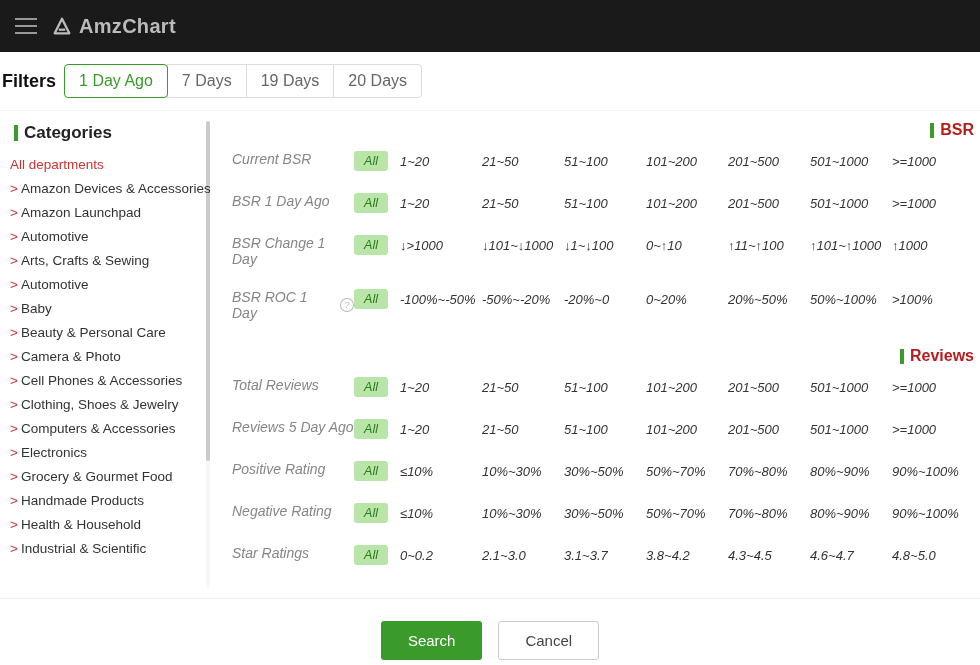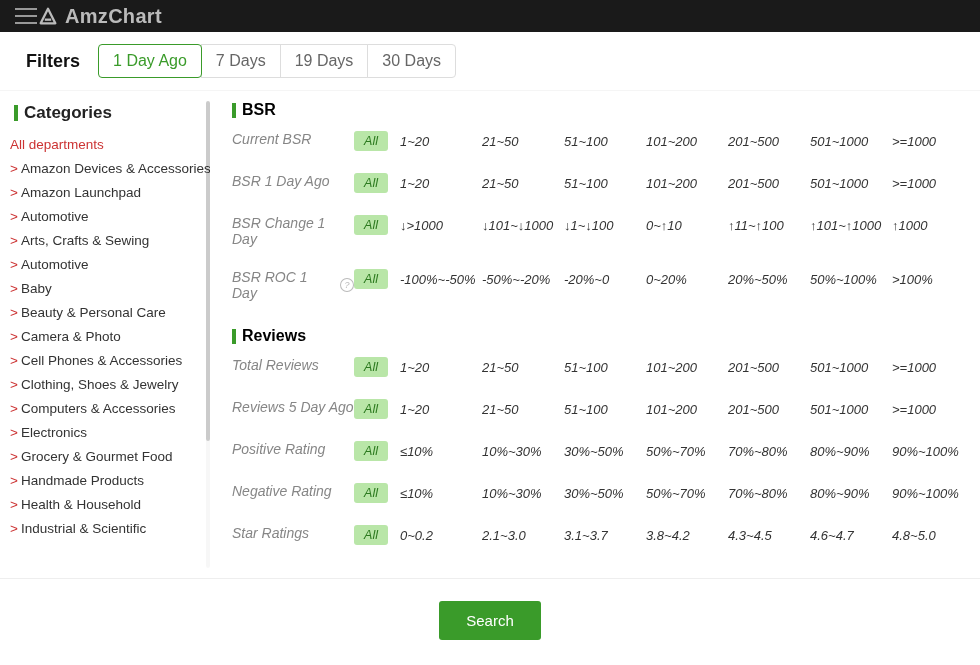--- a/index.html
+++ b/index.html
@@ -1,38 +1,38 @@
 <!DOCTYPE html>
 <html><head>
 <meta charset="utf-8">
 <style>
   * { box-sizing: border-box; margin: 0; padding: 0; }
   html, body { width: 980px; height: 665px; font-family: -apple-system, "Segoe UI", Helvetica, Arial, sans-serif; color: #333; overflow: hidden; background:#fff; }
-  .topbar { height: 32px; background: #1a1a1a; display:flex; align-items:center; padding:0 15px; }
+  .topbar { height: 52px; background: #1a1a1a; display:flex; align-items:center; padding:0 15px; gap:14px; }
   .hamburger { width:22px; height:16px; display:flex; flex-direction:column; justify-content:space-between; cursor:pointer; }
   .hamburger span { display:block; height:2px; background:#999; width:100%; }
   .logo { display:flex; align-items:center; gap:6px; color:#bbb; font-size:20px; font-weight:600; letter-spacing:0.3px; }
   .logo-glyph { width:22px; height:22px; }
-  .filters-row { display:flex; align-items:center; padding:12px 26px; gap:14px; border-bottom:1px solid rgba(0,0,0,0.04); }
+  .filters-row { display:flex; align-items:center; padding:12px 2px; gap:4px; border-bottom:1px solid rgba(0,0,0,0.04); }
   .filters-title { font-size:18px; font-weight:700; color:#111; margin-right:4px; }
   .seg { display:flex; }
   .seg-btn { border:1px solid #ddd; background:#fff; color:#666; font-size:16px; padding:7px 14px; cursor:pointer; margin-left:-1px; }
   .seg-btn:first-child { margin-left:0; border-top-left-radius:4px; border-bottom-left-radius:4px; }
   .seg-btn:last-child { border-top-right-radius:4px; border-bottom-right-radius:4px; }
   .seg-btn.active { border:1px solid #3a9b2a; color:#3a9b2a; background:#fff; border-radius:4px; z-index:2; position:relative; }
   .content { display:flex; height:calc(665px - 42px - 52px - 84px); }
   .sidebar { width:210px; padding:8px 0 8px 10px; position:relative; overflow:hidden; }
   .section-title { font-size:17px; font-weight:600; color:#222; padding:4px 0 10px 4px; display:flex; align-items:center; gap:6px; }
   .section-title::before { content:""; display:inline-block; width:4px; height:16px; background:#3a9b2a; }
   .cat-list { font-size:13.5px; line-height:22px; overflow-y:auto; max-height:430px; padding-right:6px; scrollbar-width:thin; }
   .cat-root { color:#cc3333; cursor:pointer; padding:1px 0; }
   .cat-item { color:#333; cursor:pointer; padding:1px 0; white-space:nowrap; }
   .cat-item .gt { color:#cc3333; margin-right:3px; }
   .main { flex:1; padding:6px 6px 6px 22px; overflow-y:auto; overflow-x:hidden; }
-  .group-title { font-size:16px; font-weight:600; color:#000000; padding:4px 0 12px 0; display:flex; align-items:center; gap:6px; }
+  .group-title { font-size:16px; font-weight:600; color:#b91c1c; padding:4px 0 12px 0; display:flex; align-items:center; gap:6px;justify-content:flex-end; }
   .group-title::before { content:""; display:inline-block; width:4px; height:15px; background:#3a9b2a; }
   .row { display:flex; align-items:flex-start; margin-bottom:22px;font-style:italic; }
   .row-label { width:138px; font-size:14px; color:#868686; display:flex; align-items:center; gap:4px; }
   .info-icon { display:inline-flex; width:14px; height:14px; border:1px solid #bbb; border-radius:50%; align-items:center; justify-content:center; font-size:9px; color:#bbb; }
   .opts { display:grid; grid-template-columns: 46px repeat(7, 82px); gap:0; align-items:center; font-size:13px; color:#333; }
   .opts span { cursor:pointer; }
   .pill { display:inline-block; background:#b9e6a8; color:#2c7a1f; font-size:12.5px; padding:3px 10px; border-radius:3px; text-align:center; width:34px; }
   .divider-track { position:absolute; right:0; top:10px; bottom:10px; width:4px; background:rgba(0,0,0,0.03); border-radius:2px; }
   .divider-thumb { position:absolute; right:0; top:10px; height:340px; width:4px; background:rgba(0,0,0,0.18); border-radius:2px; }
   .footer { height:84px; border-top:1px solid #eee; display:flex; align-items:center; justify-content:center; gap:16px; }
@@ -62,21 +62,21 @@
     <span>AmzChart</span>
   </div>
 </div>
 
 <div class="filters-row">
   <div class="filters-title">Filters</div>
   <div class="seg" id="seg">
       <button class="seg-btn active">1 Day Ago</button>
       <button class="seg-btn">7 Days</button>
       <button class="seg-btn">19 Days</button>
-      <button class="seg-btn">30 Days</button>
+      <button class="seg-btn">20 Days</button>
     </div>
 </div>
 
 <div class="content">
   <div class="sidebar">
     <div class="section-title">
       <span>Categories</span>
     </div>
     <div class="cat-list" id="cat-list">
         <div class="cat-root">All departments</div>
@@ -242,13 +242,14 @@
           <span class="nowrap">4.3~4.5</span>
           <span class="nowrap">4.6~4.7</span>
           <span class="nowrap">4.8~5.0</span>
         </div>
       </div>
     </div>
 </div>
 
 <div class="footer">
   <button class="btn btn-primary">Search</button>
+  <button class="btn btn-secondary">Cancel</button>
 </div>
 
 </body></html>

